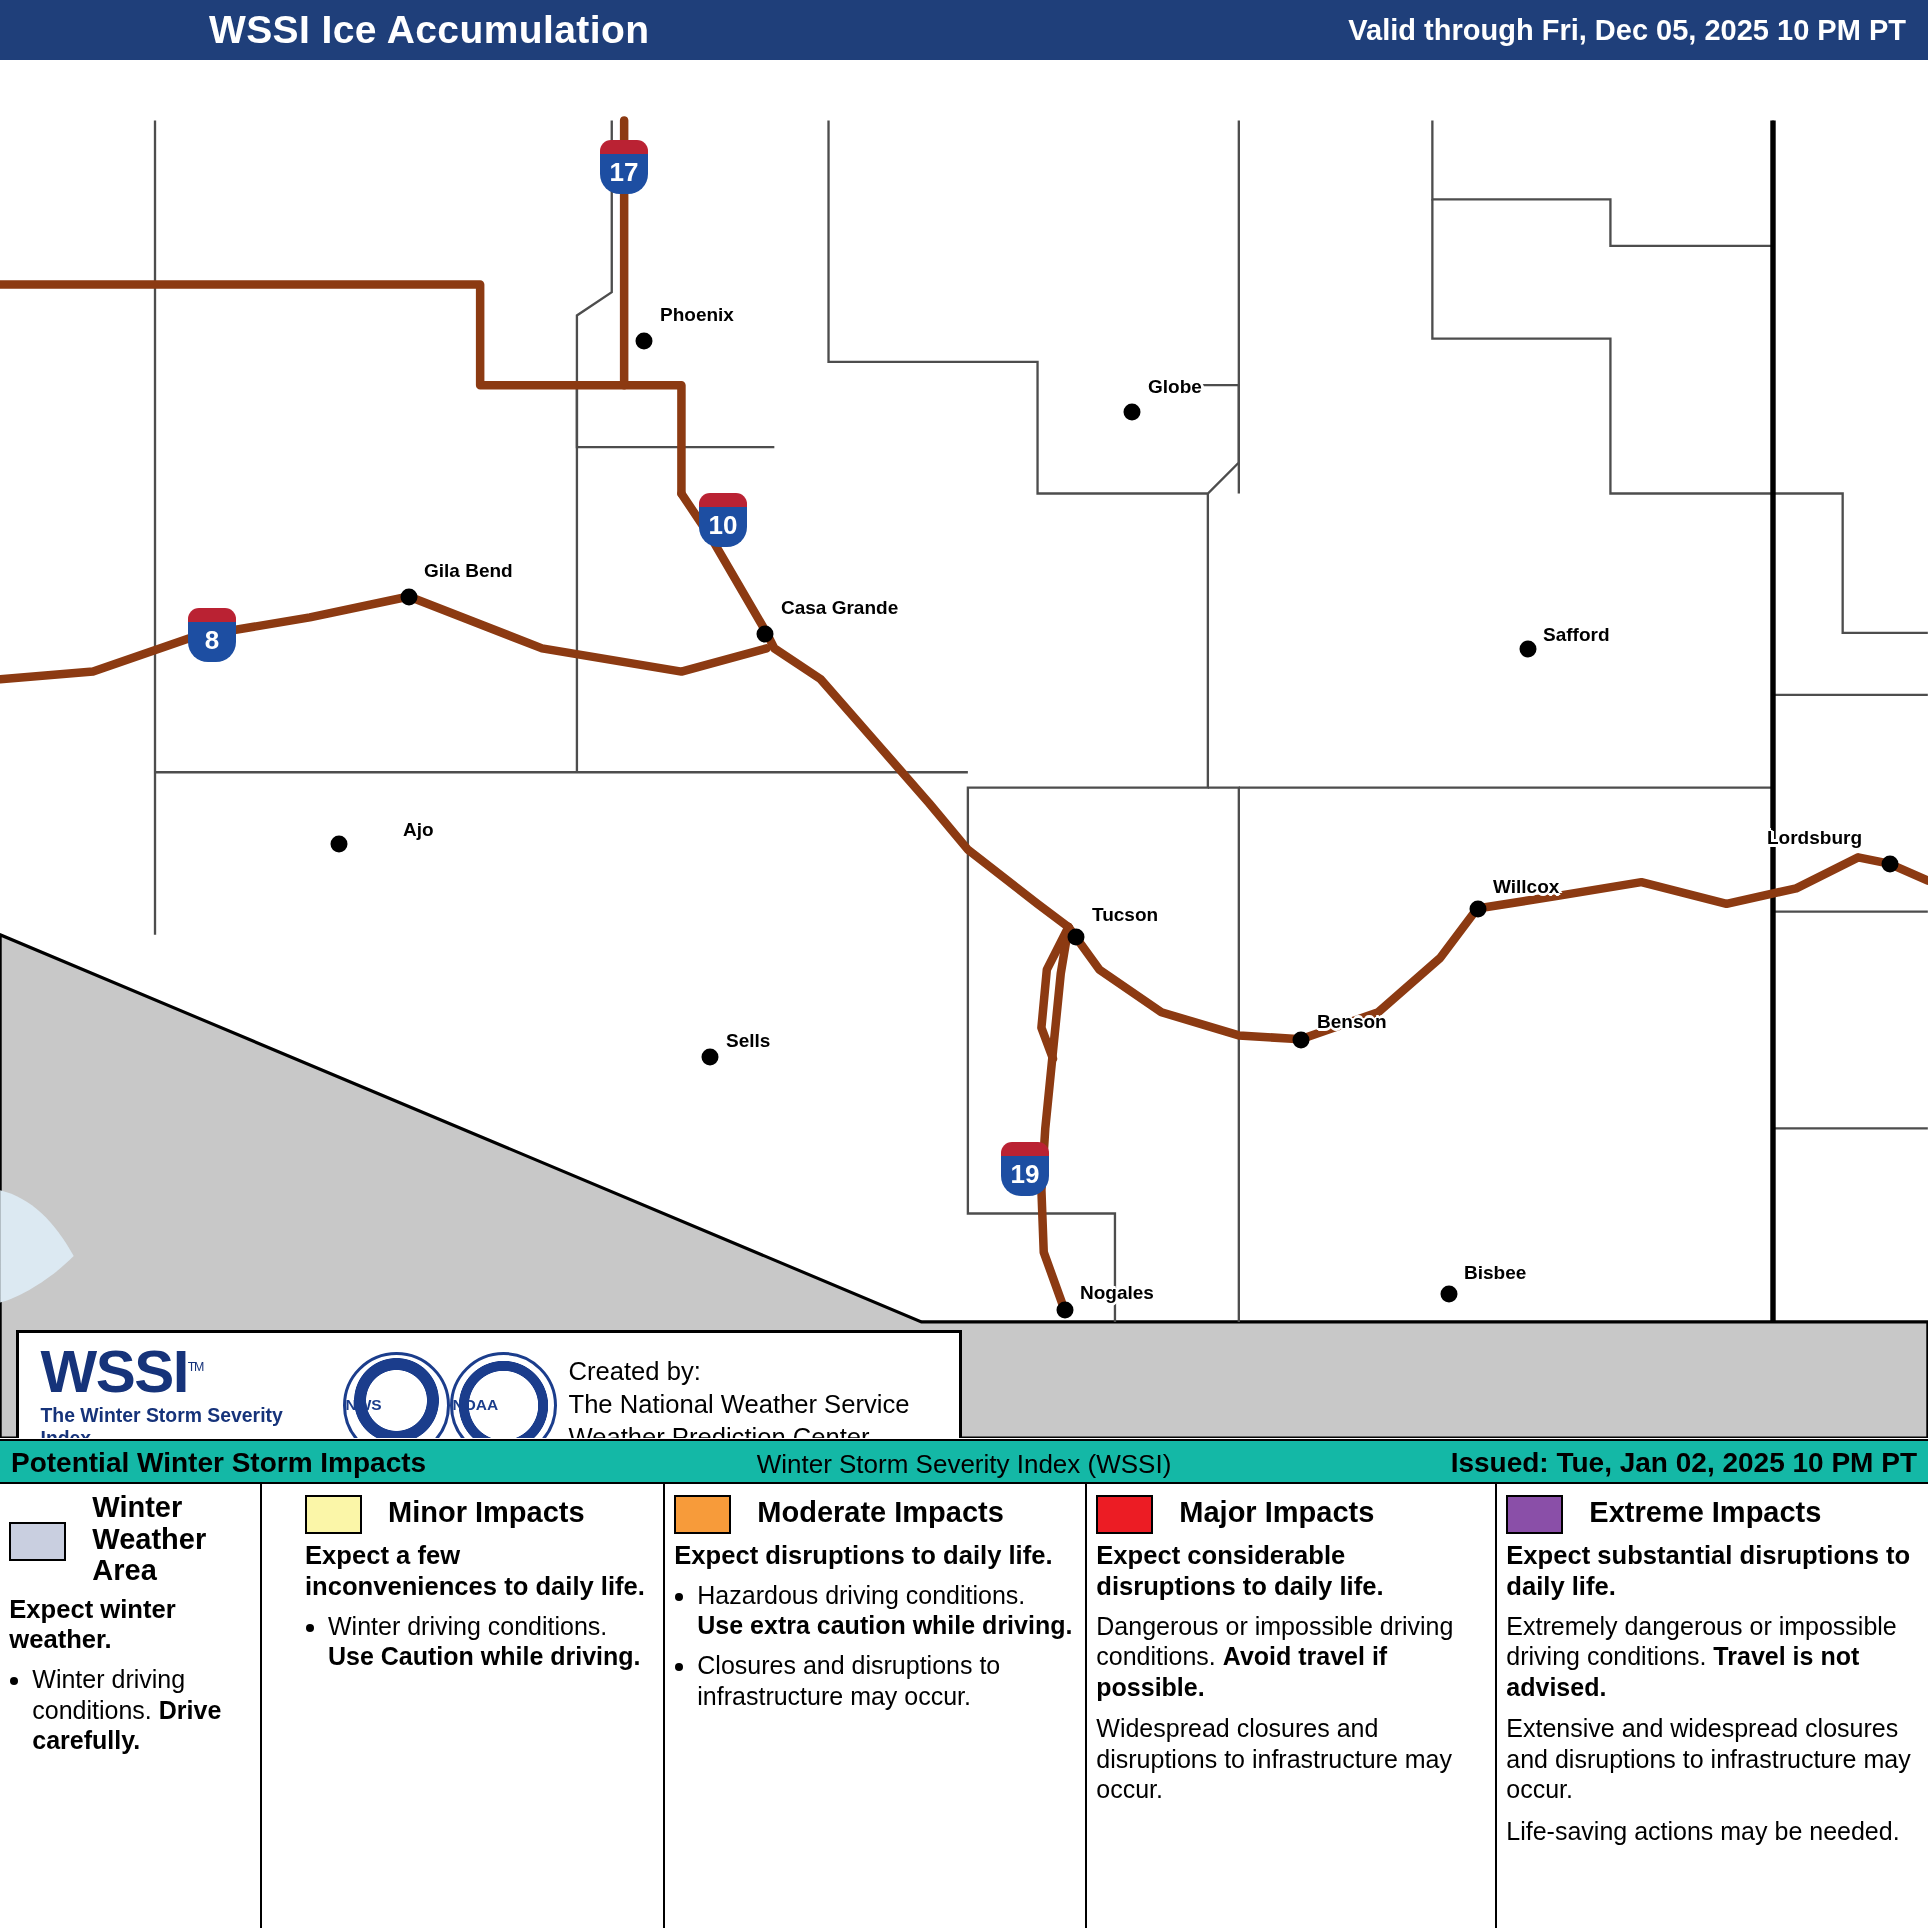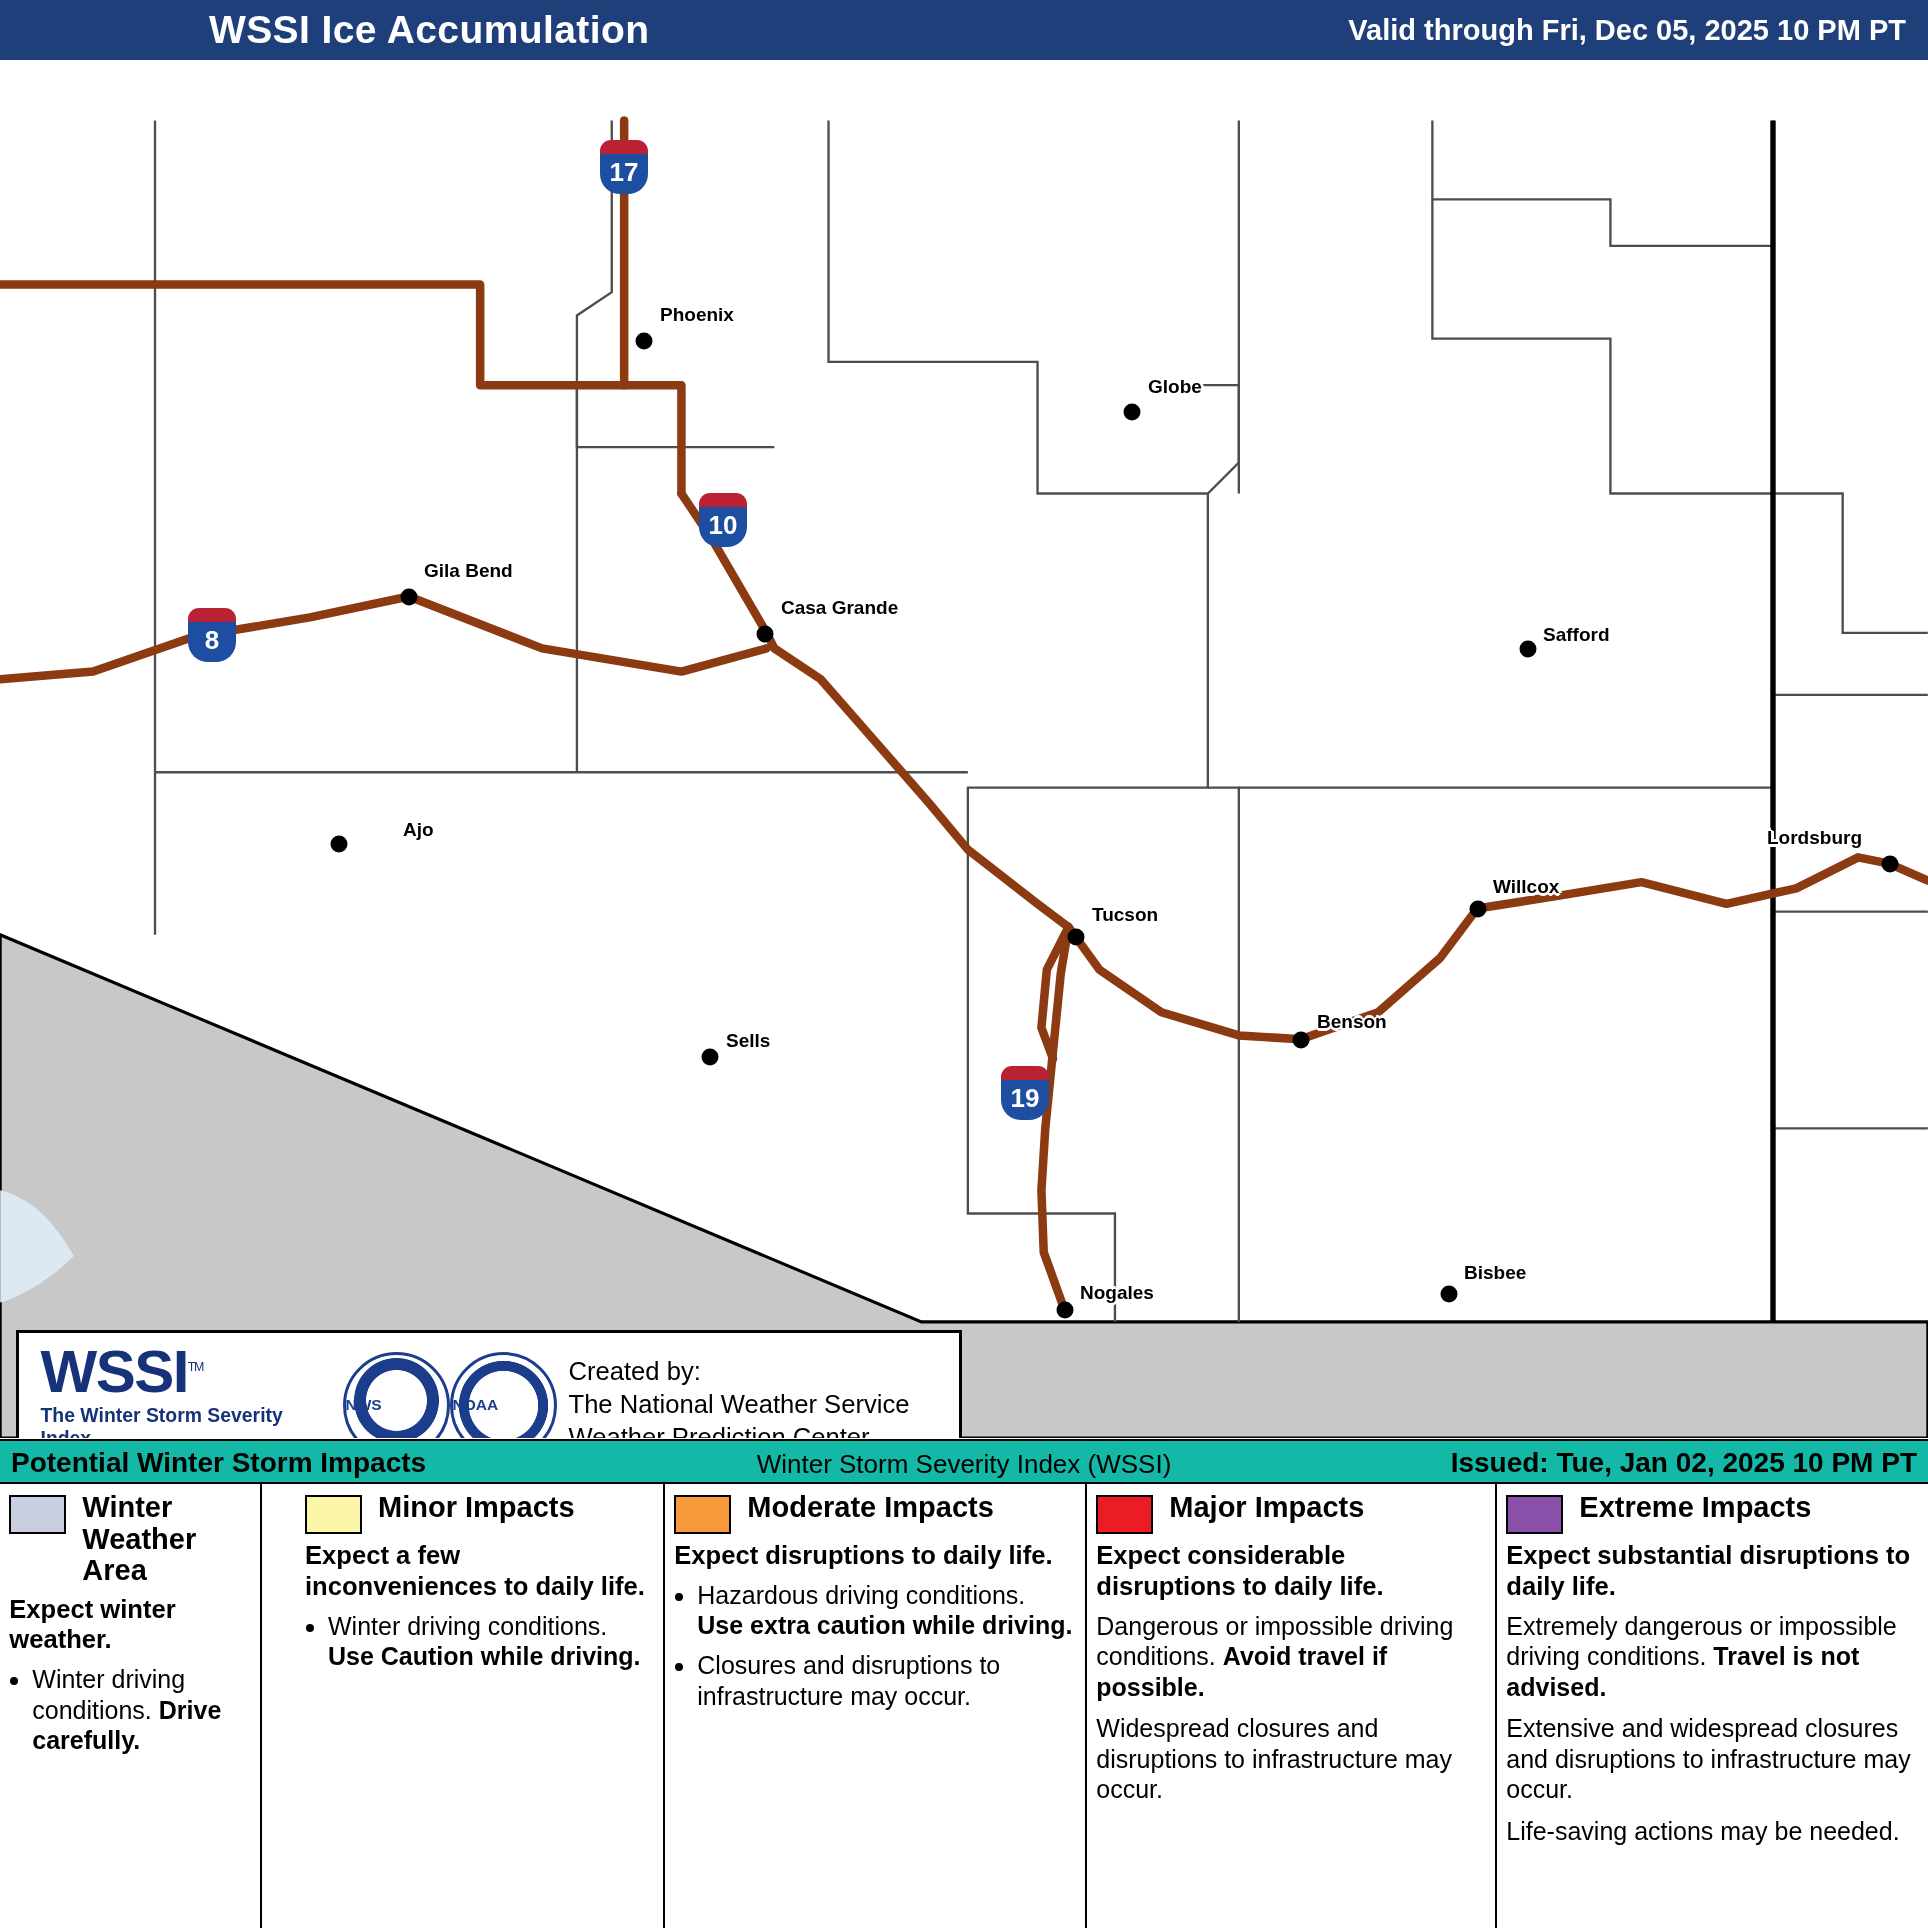--- a/index.html
+++ b/index.html
@@ -228,22 +228,22 @@
   }
   .legend-col:last-child { border-right: none; }
   .col-0 { width: 262px; }
   .col-1 { width: 403px; padding-left: 43px; }
   .col-2 { width: 422px; }
   .col-3 { width: 410px; }
   .col-4 { width: 431px; }
 
   .legend-head {
     display: flex;
-    align-items: flex-start;
-    gap: 16px;
+    align-items: center;
+    gap: 26px;
   }
   .legend-swatch {
     width: 57px; height: 39px;
     border: 2.3px solid #000;
     box-sizing: border-box;
     flex: 0 0 auto;
     margin-top: 3.1px;
   }
   .legend-title {
     font-size: 29px;
@@ -362,21 +362,21 @@
     <div class="shield" style="left:723px; top:460px;">
       <div class="sh-top"></div>
         <div class="sh-bot"></div>
       <div class="sh-num">10</div>
     </div>
     <div class="shield" style="left:212px; top:575px;">
       <div class="sh-top"></div>
         <div class="sh-bot"></div>
       <div class="sh-num">8</div>
     </div>
-    <div class="shield" style="left:1025px; top:1033px;">
+    <div class="shield" style="left:1025px; top:1109px;">
       <div class="sh-top"></div>
         <div class="sh-bot"></div>
       <div class="sh-num">19</div>
     </div>
 
     <div id="wssi-box">
       <div id="wssi-logo">
         <div class="wssi-word">
           <span>WSSI</span><span class="wssi-tm">TM</span>
         </div>

